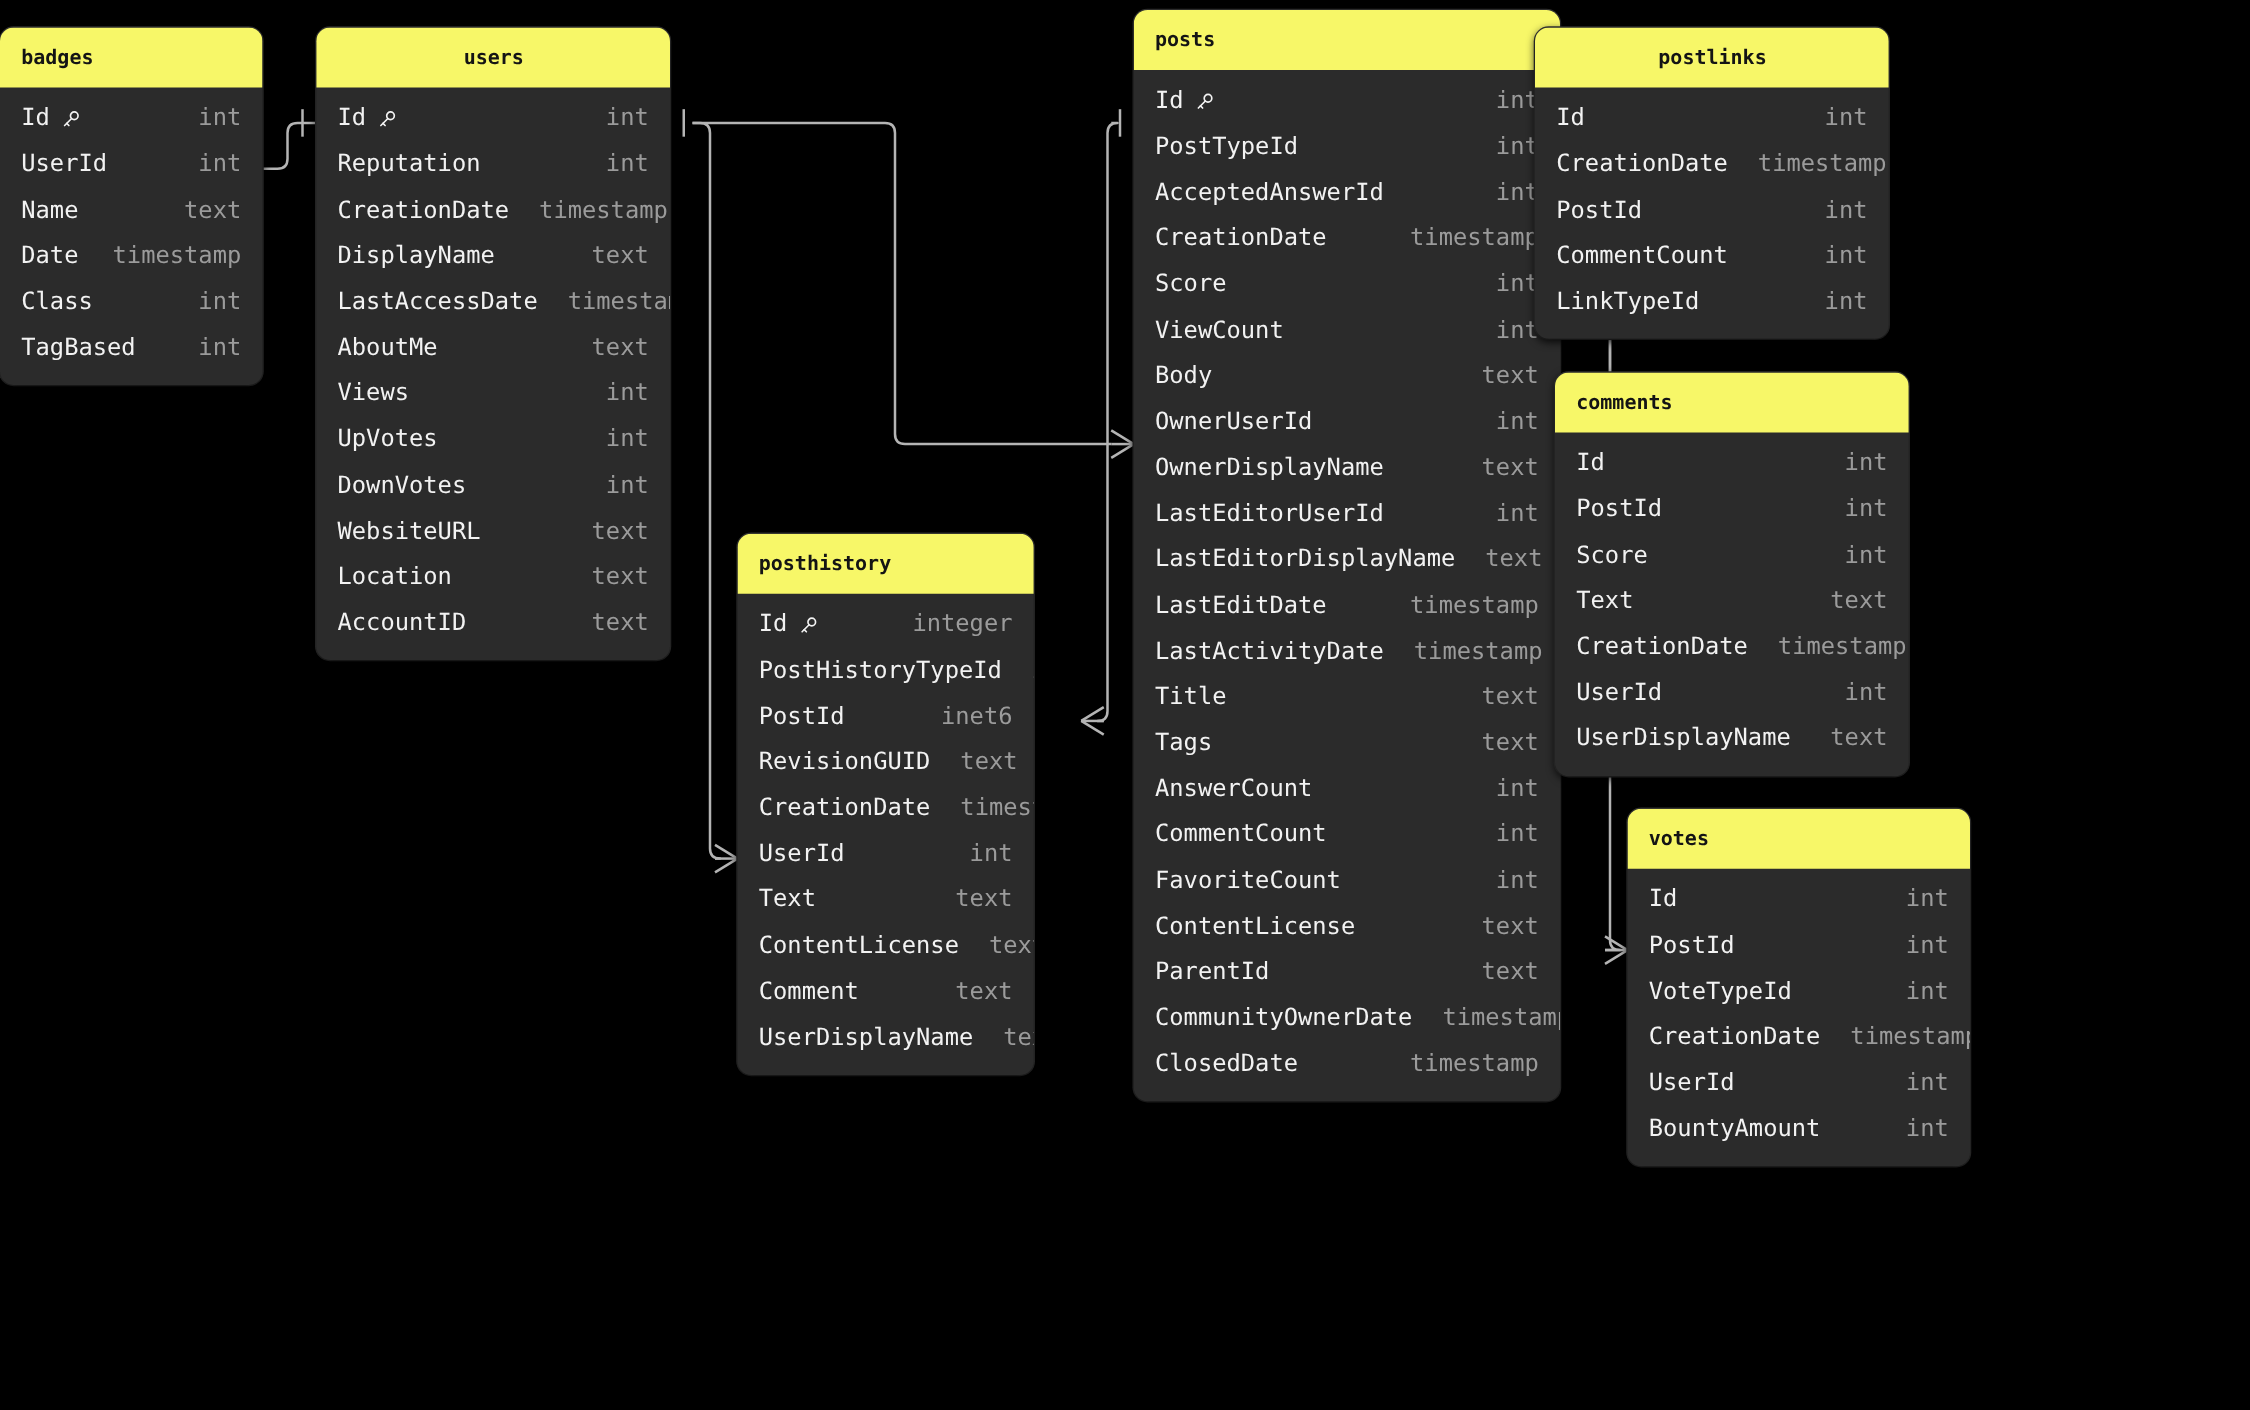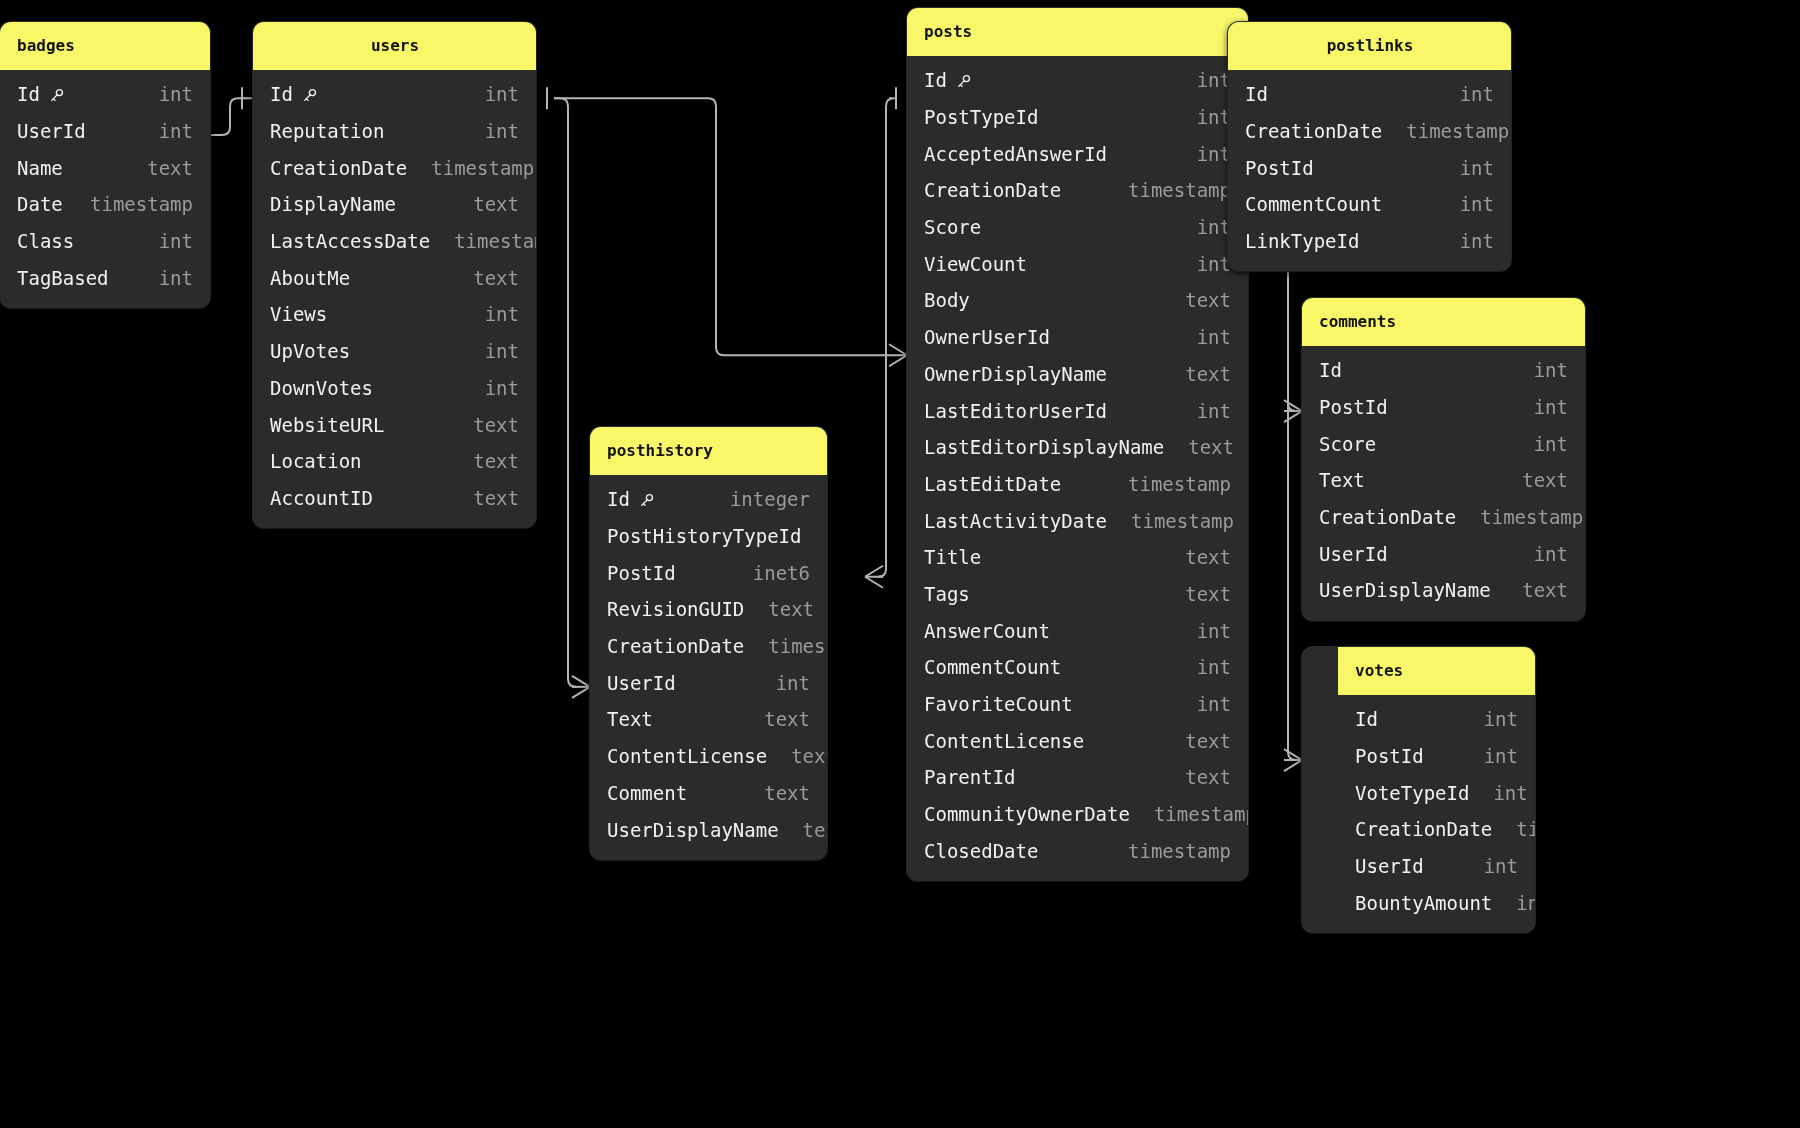--- a/index.html
+++ b/index.html
@@ -523,21 +523,21 @@
           <div class="field-type">int</div>
         </div>
         <div class="field-row">
           <div class="field-name">
             <span>LinkTypeId</span>
           </div>
           <div class="field-type">int</div>
         </div>
       </div>
     </div>
-    <div class="table-card" style="left: 1302px; top: 298px; width: 283px;">
+    <div class="table-card" style="left: 1244px; top: 298px; width: 283px;">
       <div class="table-header">comments</div>
       <div class="table-body">
         <div class="field-row">
           <div class="field-name">
             <span>Id</span>
           </div>
           <div class="field-type">int</div>
         </div>
         <div class="field-row">
           <div class="field-name">
@@ -570,21 +570,21 @@
           <div class="field-type">int</div>
         </div>
         <div class="field-row">
           <div class="field-name">
             <span>UserDisplayName</span>
           </div>
           <div class="field-type">text</div>
         </div>
       </div>
     </div>
-    <div class="table-card" style="left: 1302px; top: 647px; width: 233px; padding-left: 36px;">
+    <div class="table-card" style="left: 1302px; top: 647px; width: 274px;">
       <div class="table-header">votes</div>
       <div class="table-body">
         <div class="field-row">
           <div class="field-name">
             <span>Id</span>
           </div>
           <div class="field-type">int</div>
         </div>
         <div class="field-row">
           <div class="field-name">

